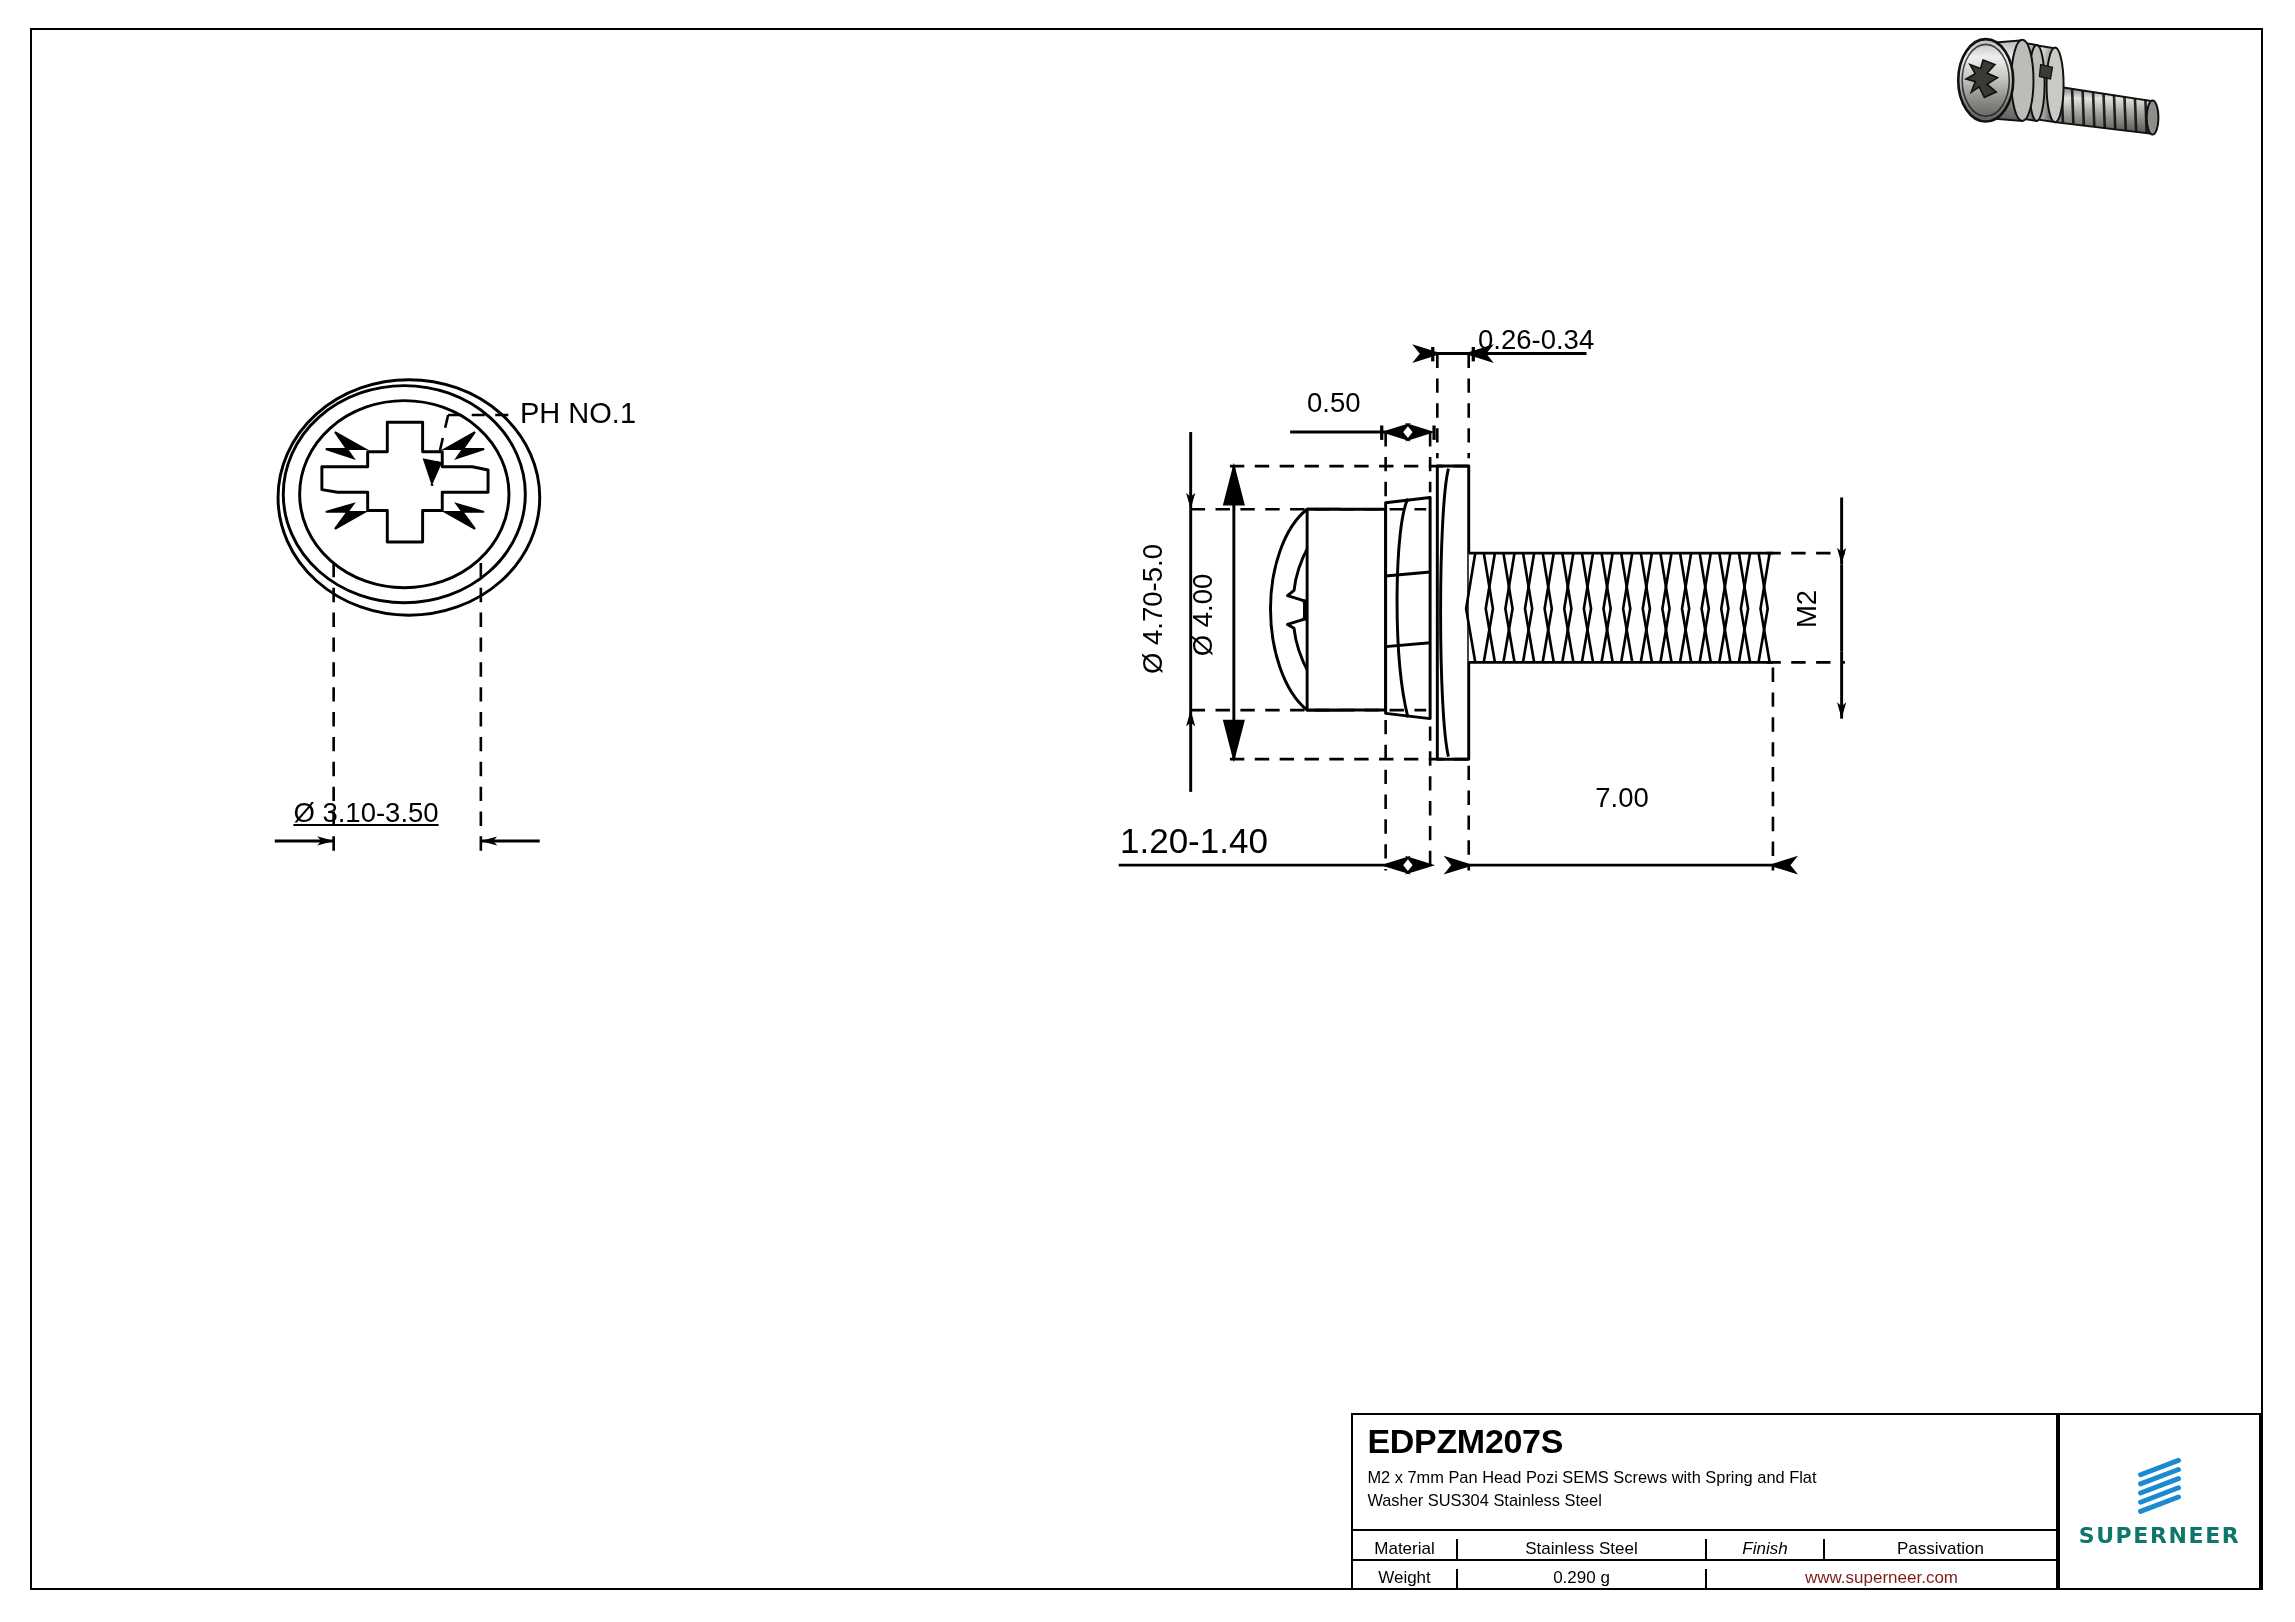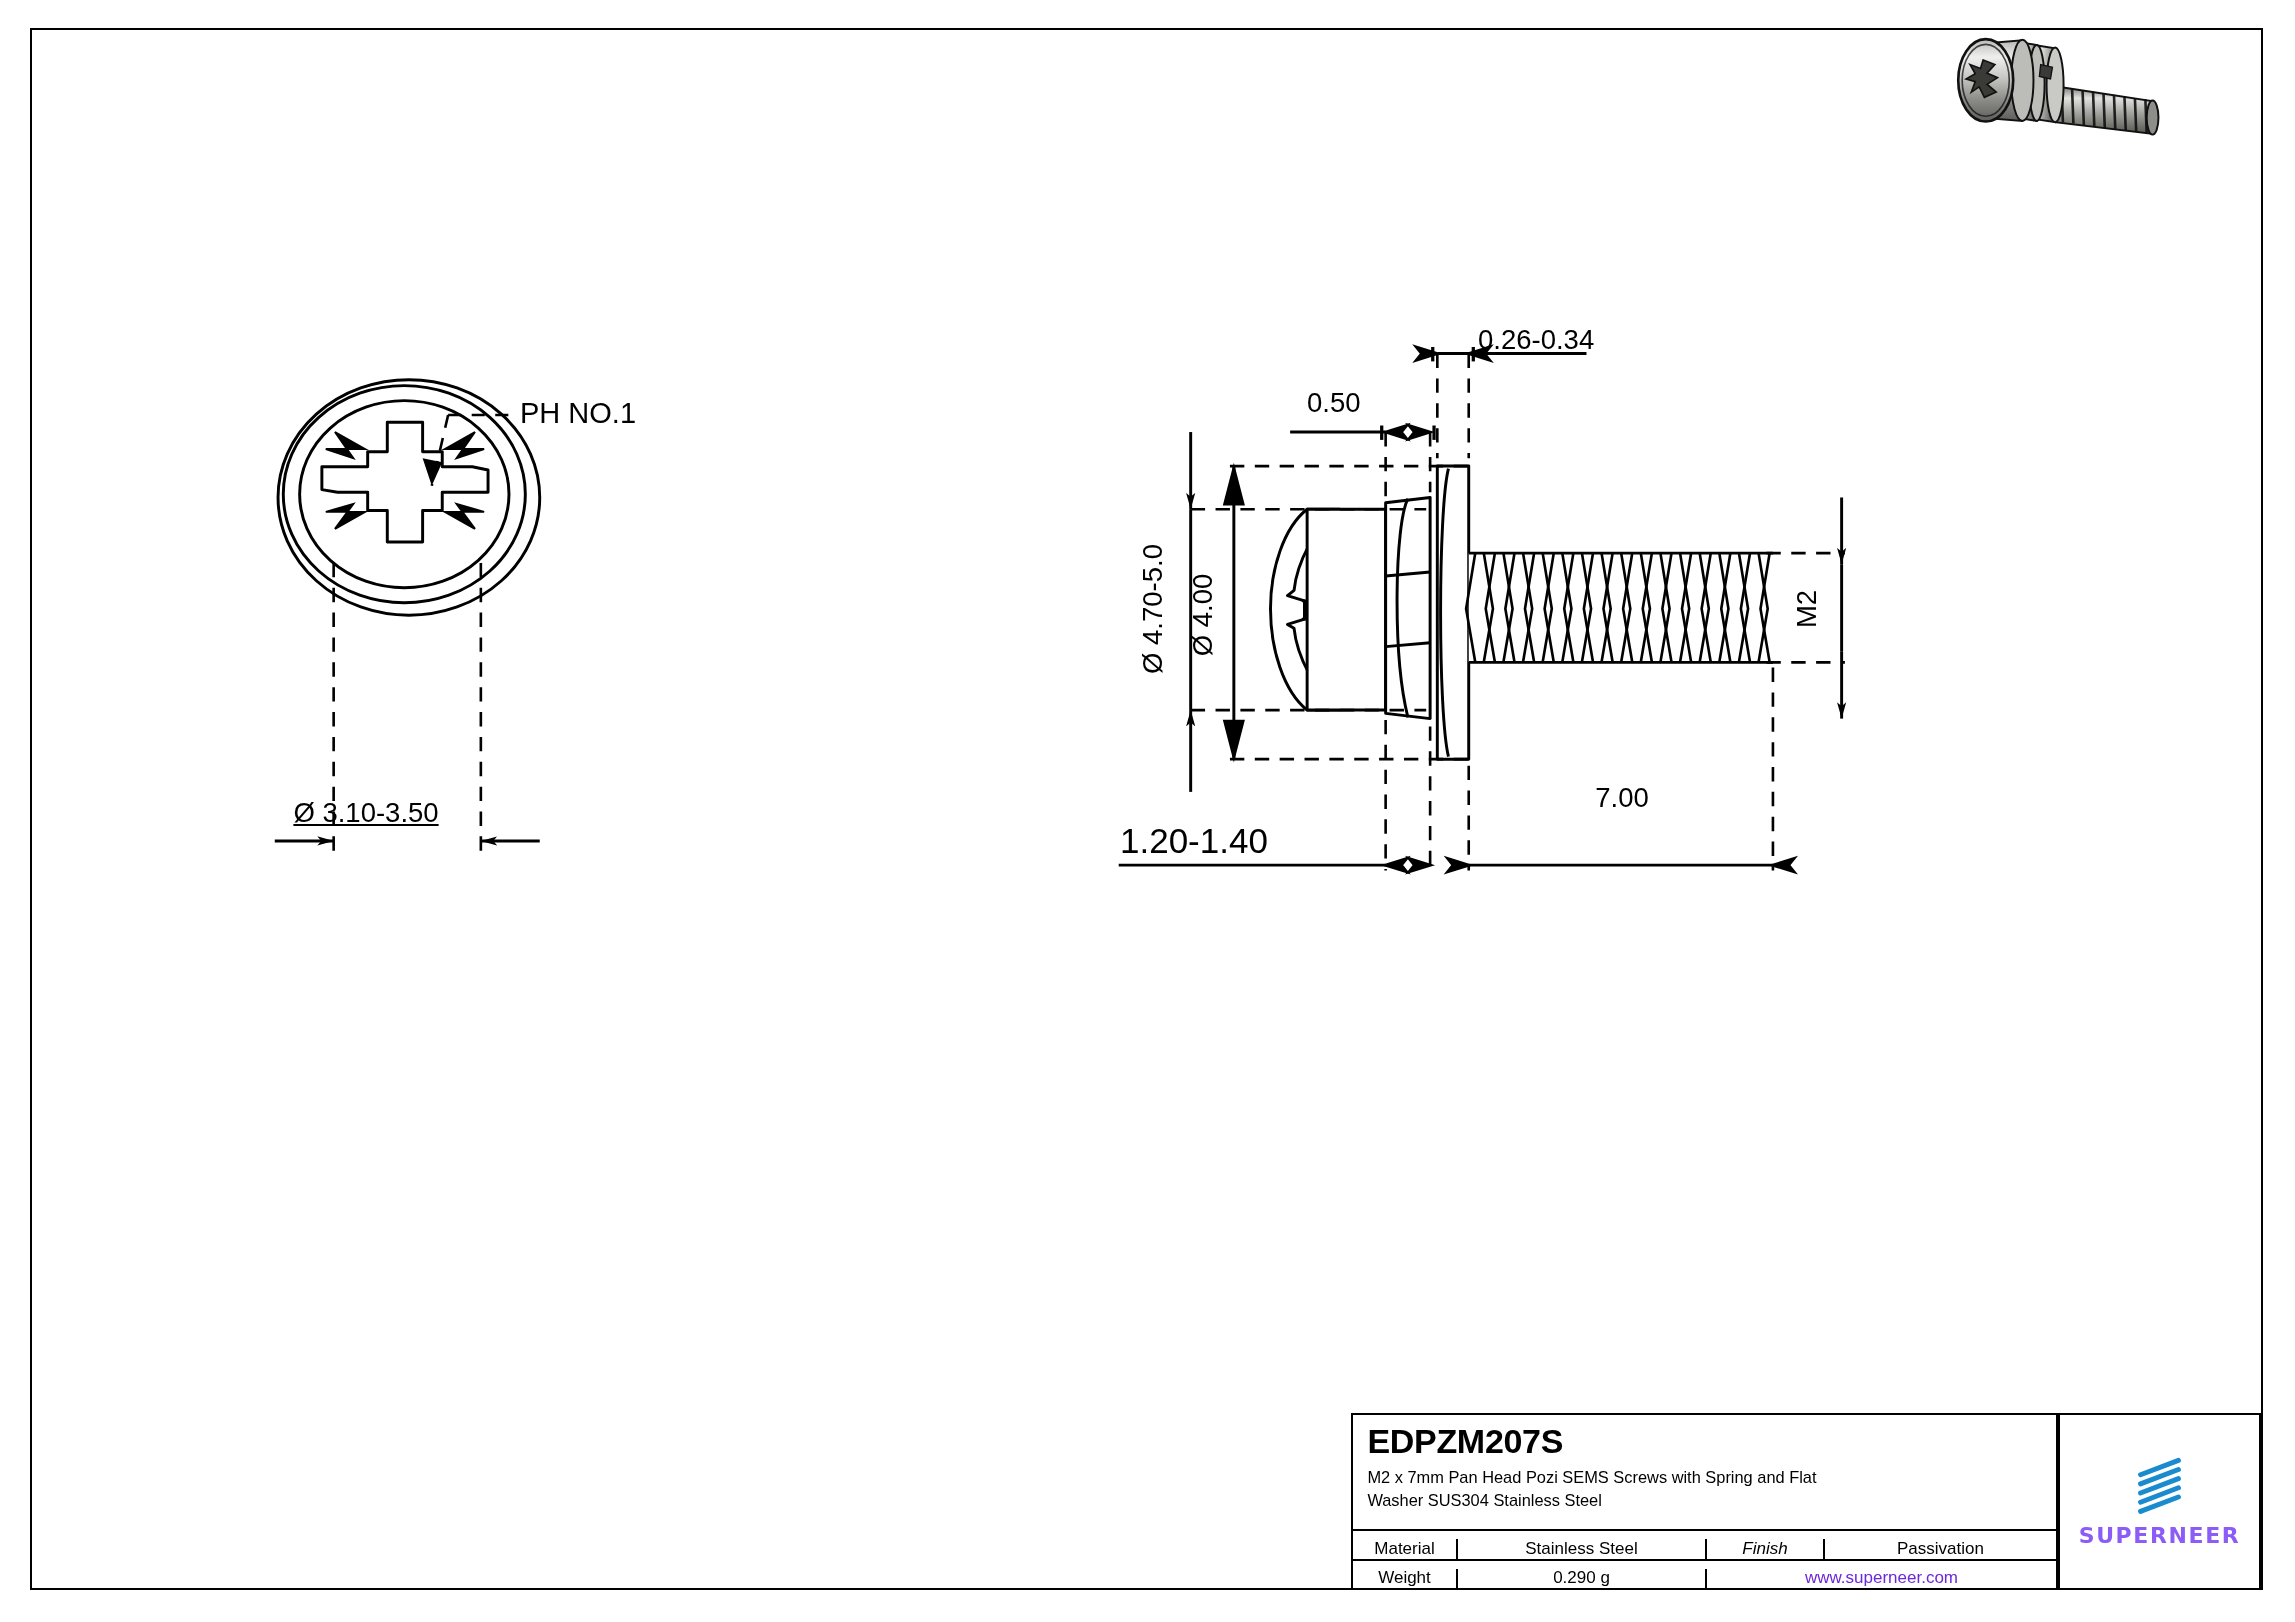--- a/index.html
+++ b/index.html
@@ -19,28 +19,28 @@
   #tb-code{font-size:34px;font-weight:bold;letter-spacing:-0.3px;line-height:1.04;}
   #tb-desc{font-size:16.4px;line-height:1.42;margin-top:6.5px;max-width:661px;}
   .tb-row{display:flex;flex:1 1 0;min-height:0;}
   .tb-row.top{border-bottom:2px solid #000;align-items:center;}
   .tb-cell{display:flex;align-items:center;justify-content:center;
            box-sizing:border-box;font-size:17px;overflow:hidden;}
   .c-label{flex:0 0 105px;border-right:2px solid #000;}
   .c-value{flex:0 0 249px;border-right:2px solid #000;}
   .c-fin-label{flex:0 0 118px;border-right:2px solid #000;font-style:italic;}
   .c-fin-value{flex:1 1 auto;}
-  .c-url{flex:1 1 auto;color:#6d28d9;}
+  .c-url{flex:1 1 auto;color:#7f1d1d;}
 
   
   #logobox{position:absolute;left:2058px;top:1413px;width:203px;height:177px;
            border:2px solid #000;box-sizing:border-box;
            display:flex;flex-direction:column;align-items:center;justify-content:center;}
   #logo-mark{width:51px;height:63px;margin-bottom:5.2px;}
-  #logo-text{font-size:22px;font-weight:bold;color:#8b5cf6;letter-spacing:1.6px;
+  #logo-text{font-size:22px;font-weight:bold;color:#0f766e;letter-spacing:1.6px;
              font-family:"DejaVu Sans",sans-serif;}
 
   
   #render3d{position:absolute;left:1953px;top:19.6px;width:301px;height:118px;}
 </style>
 </head>
 <body>
 
 <div id="sheet">
 

